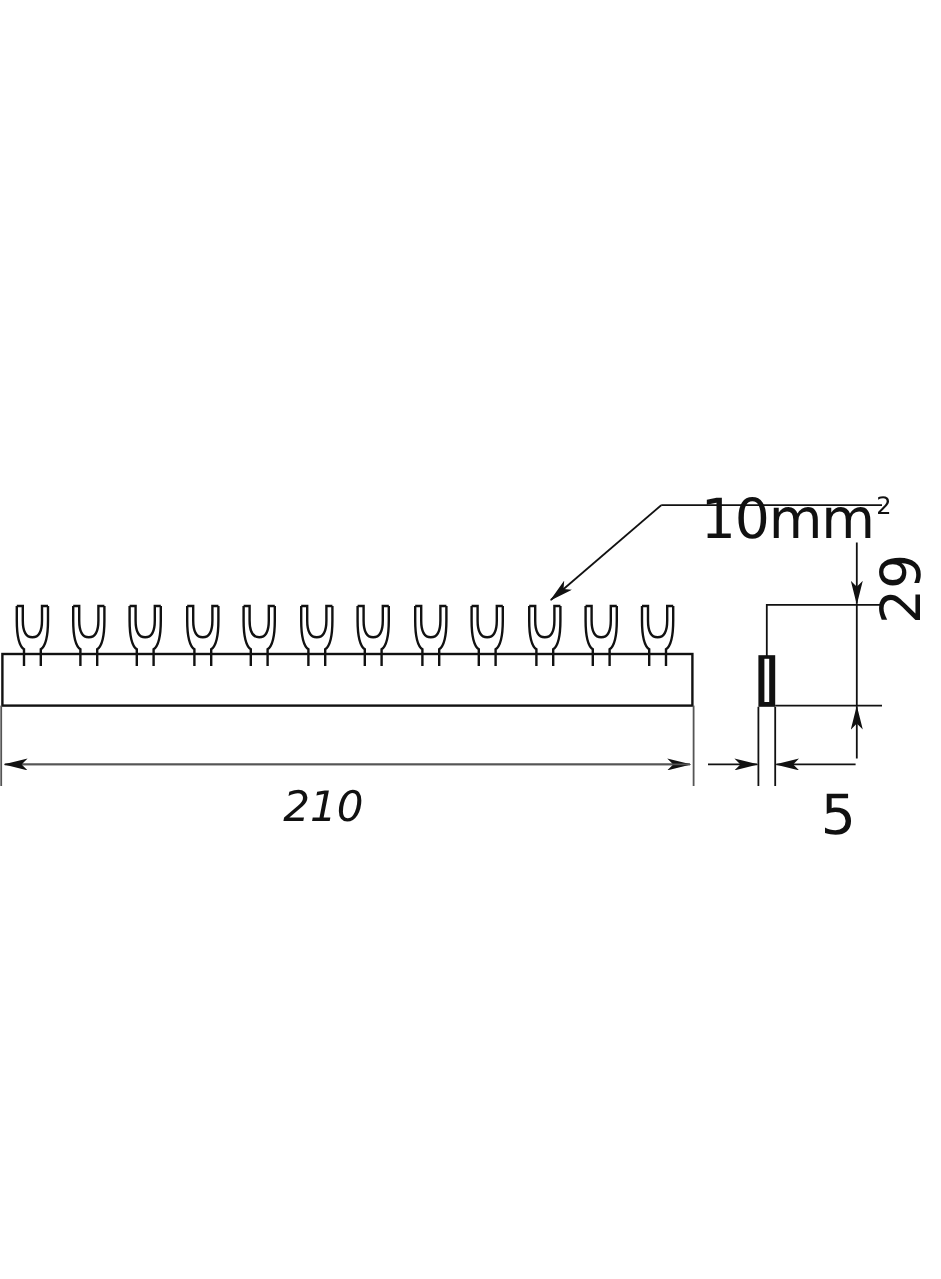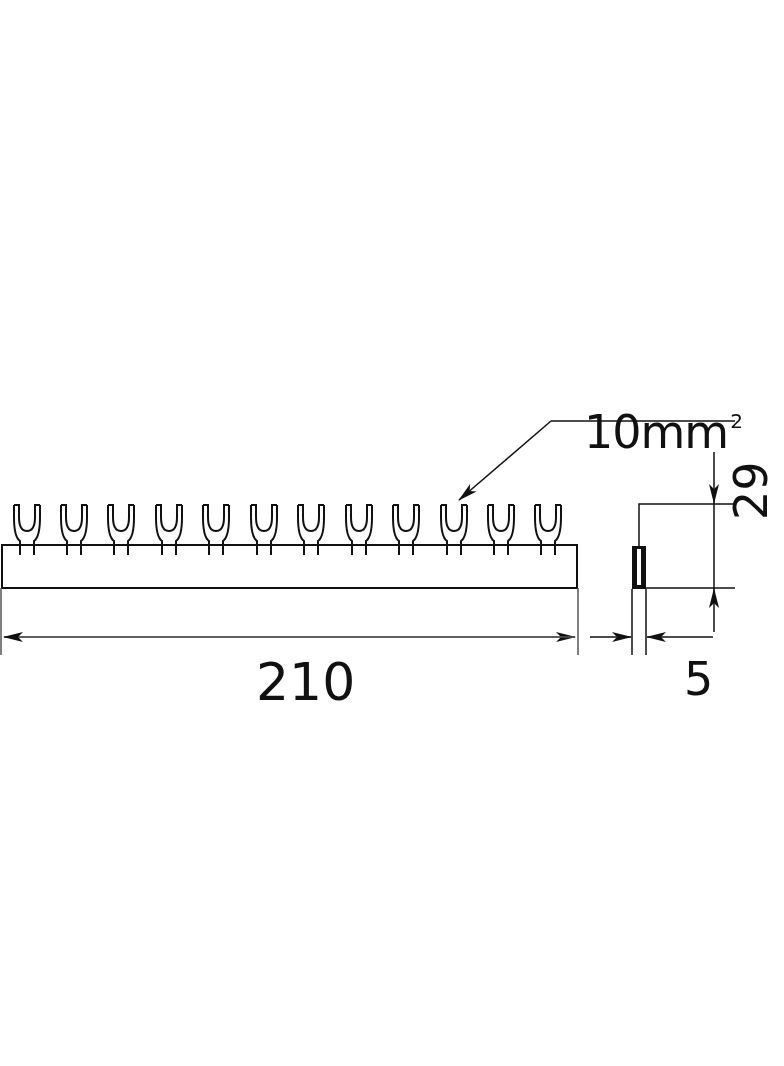--- a/index.html
+++ b/index.html
@@ -2,21 +2,21 @@
 <html><head>
   <meta charset="utf-8">
   <style>
     html, body { margin: 0; padding: 0; background: #ffffff; }
     body { width: 784px; height: 1066px; position: relative; overflow: hidden;
            font-family: "DejaVu Sans", "Liberation Sans", sans-serif; }
     #drawing { position: absolute; left: 0; top: 0; }
     .lbl { position: absolute; color: #111; white-space: nowrap; line-height: 1; }
     .lbl-cross { left: 584px; top: 372px; font-size: 46px; letter-spacing: -1px; margin-top: 37px; }
     .lbl-cross sup { font-size: 20px; position: relative; top: -4px; margin-left: 2px; }
-    .lbl-len { left: 256px; top: 656px; font-size: 52px; }
+    .lbl-len { left: 236px; top: 656px; font-size: 35px; font-style: italic; }
     .lbl-thick { left: 684px; top: 656px; font-size: 46px; }
     .lbl-height { left: 728px; top: 520px; font-size: 46px; transform: rotate(-90deg); transform-origin: left top; }
   </style>
 </head>
 <body>
 
 <svg id="drawing" width="784" height="1066" viewBox="0 0 784 1066" xmlns="http://www.w3.org/2000/svg">
   <defs>
     <g id="fork">
       <path d="M0,0 L0,12 Q0,32 6,36 L6,50 M26,0 L26,12 Q26,32 20,36 L20,50 M0,0 L5,0 L5,12 Q5,26 13,26 Q21,26 21,12 L21,0 L26,0" fill="none" stroke="#111" stroke-width="2"></path>

